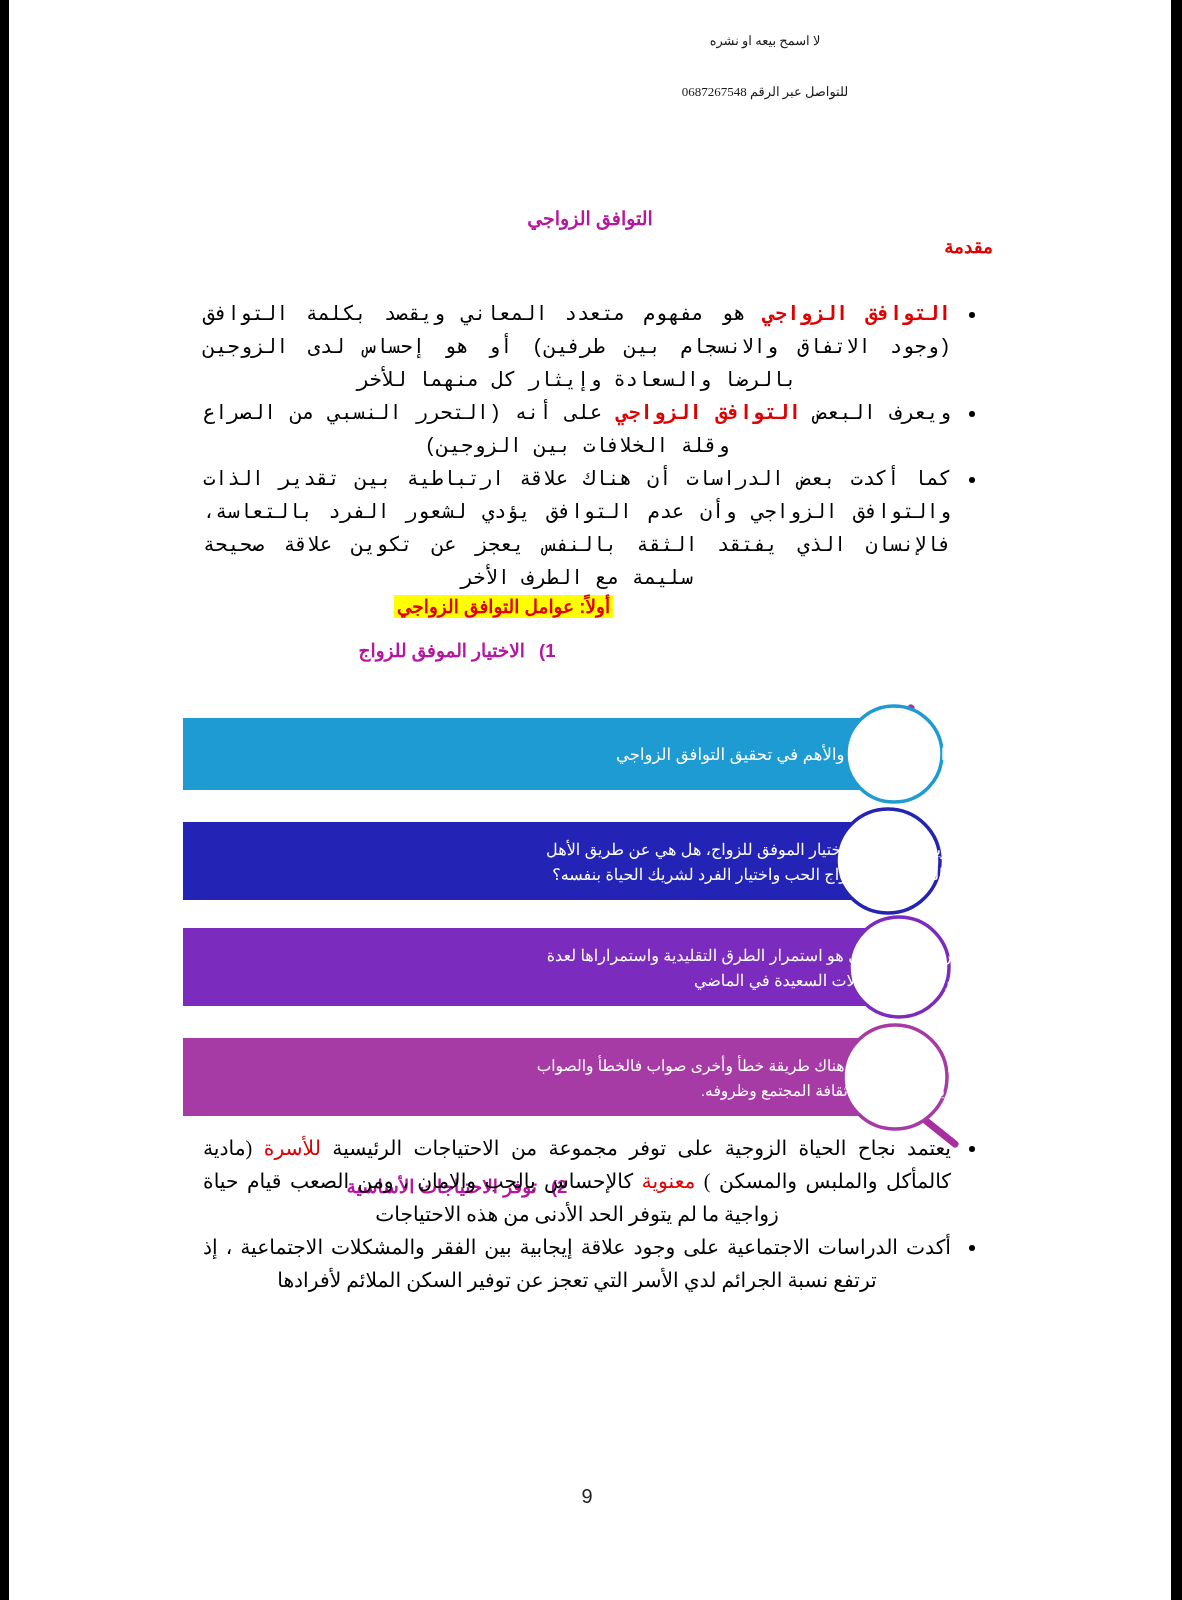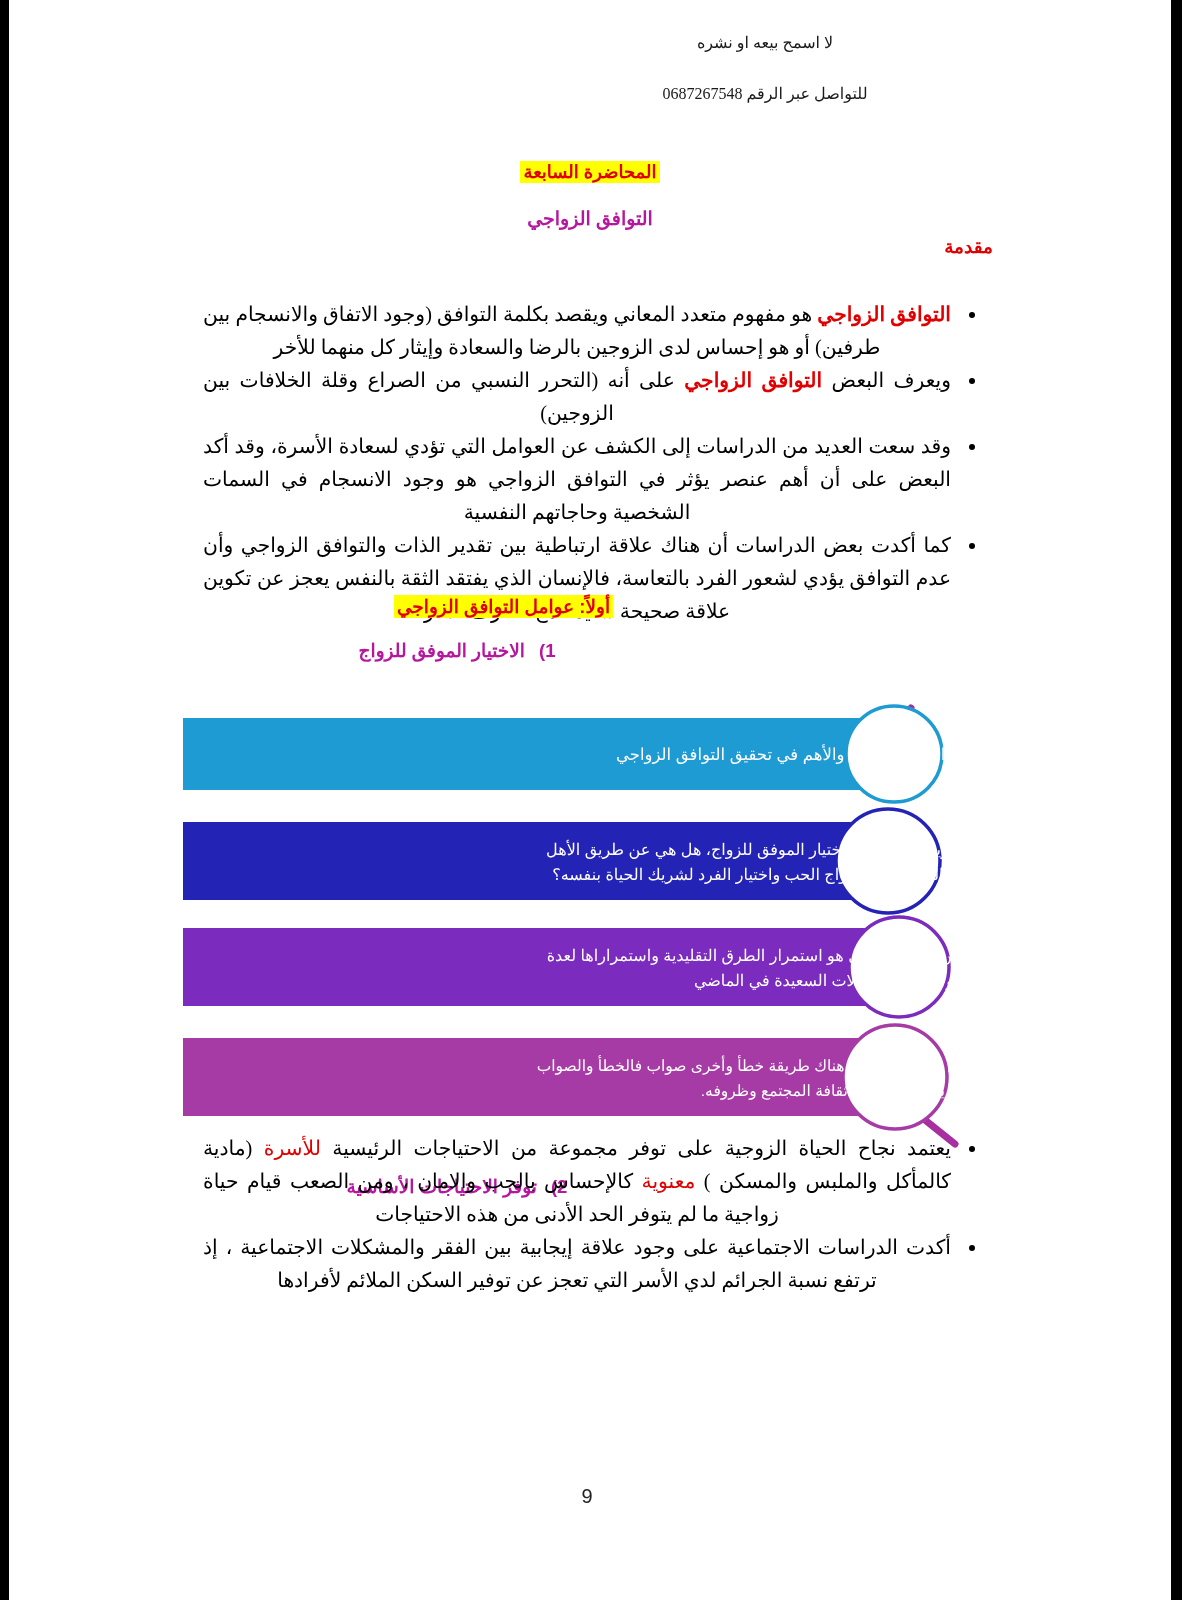--- a/index.html
+++ b/index.html
@@ -49,21 +49,21 @@
     width: 1162px;
     height: 1600px;
   }
 
   
   .hdr {
     position: absolute;
     right: 0;
     width: 1162px;
     text-align: center;
-    font-size: 16px;
+    font-size: 13px;
     color: #1a1a1a;
     direction: rtl;
   }
   .hdr-1 { top: 33px; padding-left: 350px; }
   .hdr-2 { top: 84px; padding-left: 350px; }
 
   
   .lecture-title-wrap {
     position: absolute;
     top: 161px;
@@ -131,20 +131,21 @@
     background: #000;
     border-radius: 50%;
   }
   .red { color: #e00000; font-weight: bold; }
   .red-plain { color: #e00000; }
 
   .bullets-intro {
     top: 298px;
     right: 186px;
     width: 782px;
+    font-family: Liberation Mono, monospace;
   }
 
   
   .sec-head-wrap {
     position: absolute;
     top: 596px;
     right: 0;
     width: 955px;
     text-align: center;
     padding-right: 380px;
@@ -210,31 +211,27 @@
 <div class="edge-left"></div>
 <div class="edge-right-inner"></div>
 <div class="edge-right"></div>
 
 <div class="page">
   <div class="content">
 
     <div class="hdr hdr-1">لا اسمح بيعه او نشره</div>
     <div class="hdr hdr-2">للتواصل عبر الرقم 0687267548</div>
 
-    <div class="lecture-title-wrap">
-      <span class="lecture-title">المحاضرة السابعة</span>
-    </div>
 
     <div class="subject-title">التوافق الزواجي</div>
     <div class="intro-label">مقدمة</div>
 
     <ul class="bullets bullets-intro">
       <li><span class="red">التوافق الزواجي</span><span> هو مفهوم متعدد المعاني ويقصد بكلمة التوافق (وجود الاتفاق والانسجام بين طرفين) أو هو إحساس لدى الزوجين بالرضا والسعادة وإيثار كل منهما للأخر</span></li>
       <li><span>ويعرف البعض </span><span class="red">التوافق الزواجي</span><span> على أنه (التحرر النسبي من الصراع وقلة الخلافات بين الزوجين)</span></li>
-      <li><span>وقد سعت العديد من الدراسات إلى الكشف عن العوامل التي تؤدي لسعادة الأسرة، وقد أكد البعض على أن أهم عنصر يؤثر في التوافق الزواجي هو وجود الانسجام في السمات الشخصية وحاجاتهم النفسية</span></li>
       <li><span>كما أكدت بعض الدراسات أن هناك علاقة ارتباطية بين تقدير الذات والتوافق الزواجي وأن عدم التوافق يؤدي لشعور الفرد بالتعاسة، فالإنسان الذي يفتقد الثقة بالنفس يعجز عن تكوين علاقة صحيحة سليمة مع الطرف الأخر</span></li>
     </ul>
 
     <div class="sec-head-wrap">
       <span class="sec-head">أولاً: عوامل التوافق الزواجي</span>
     </div>
 
     <div class="numbered-head nh-1">
       <span class="nh-num">1)</span><span>الاختيار الموفق للزواج</span>
     </div>

